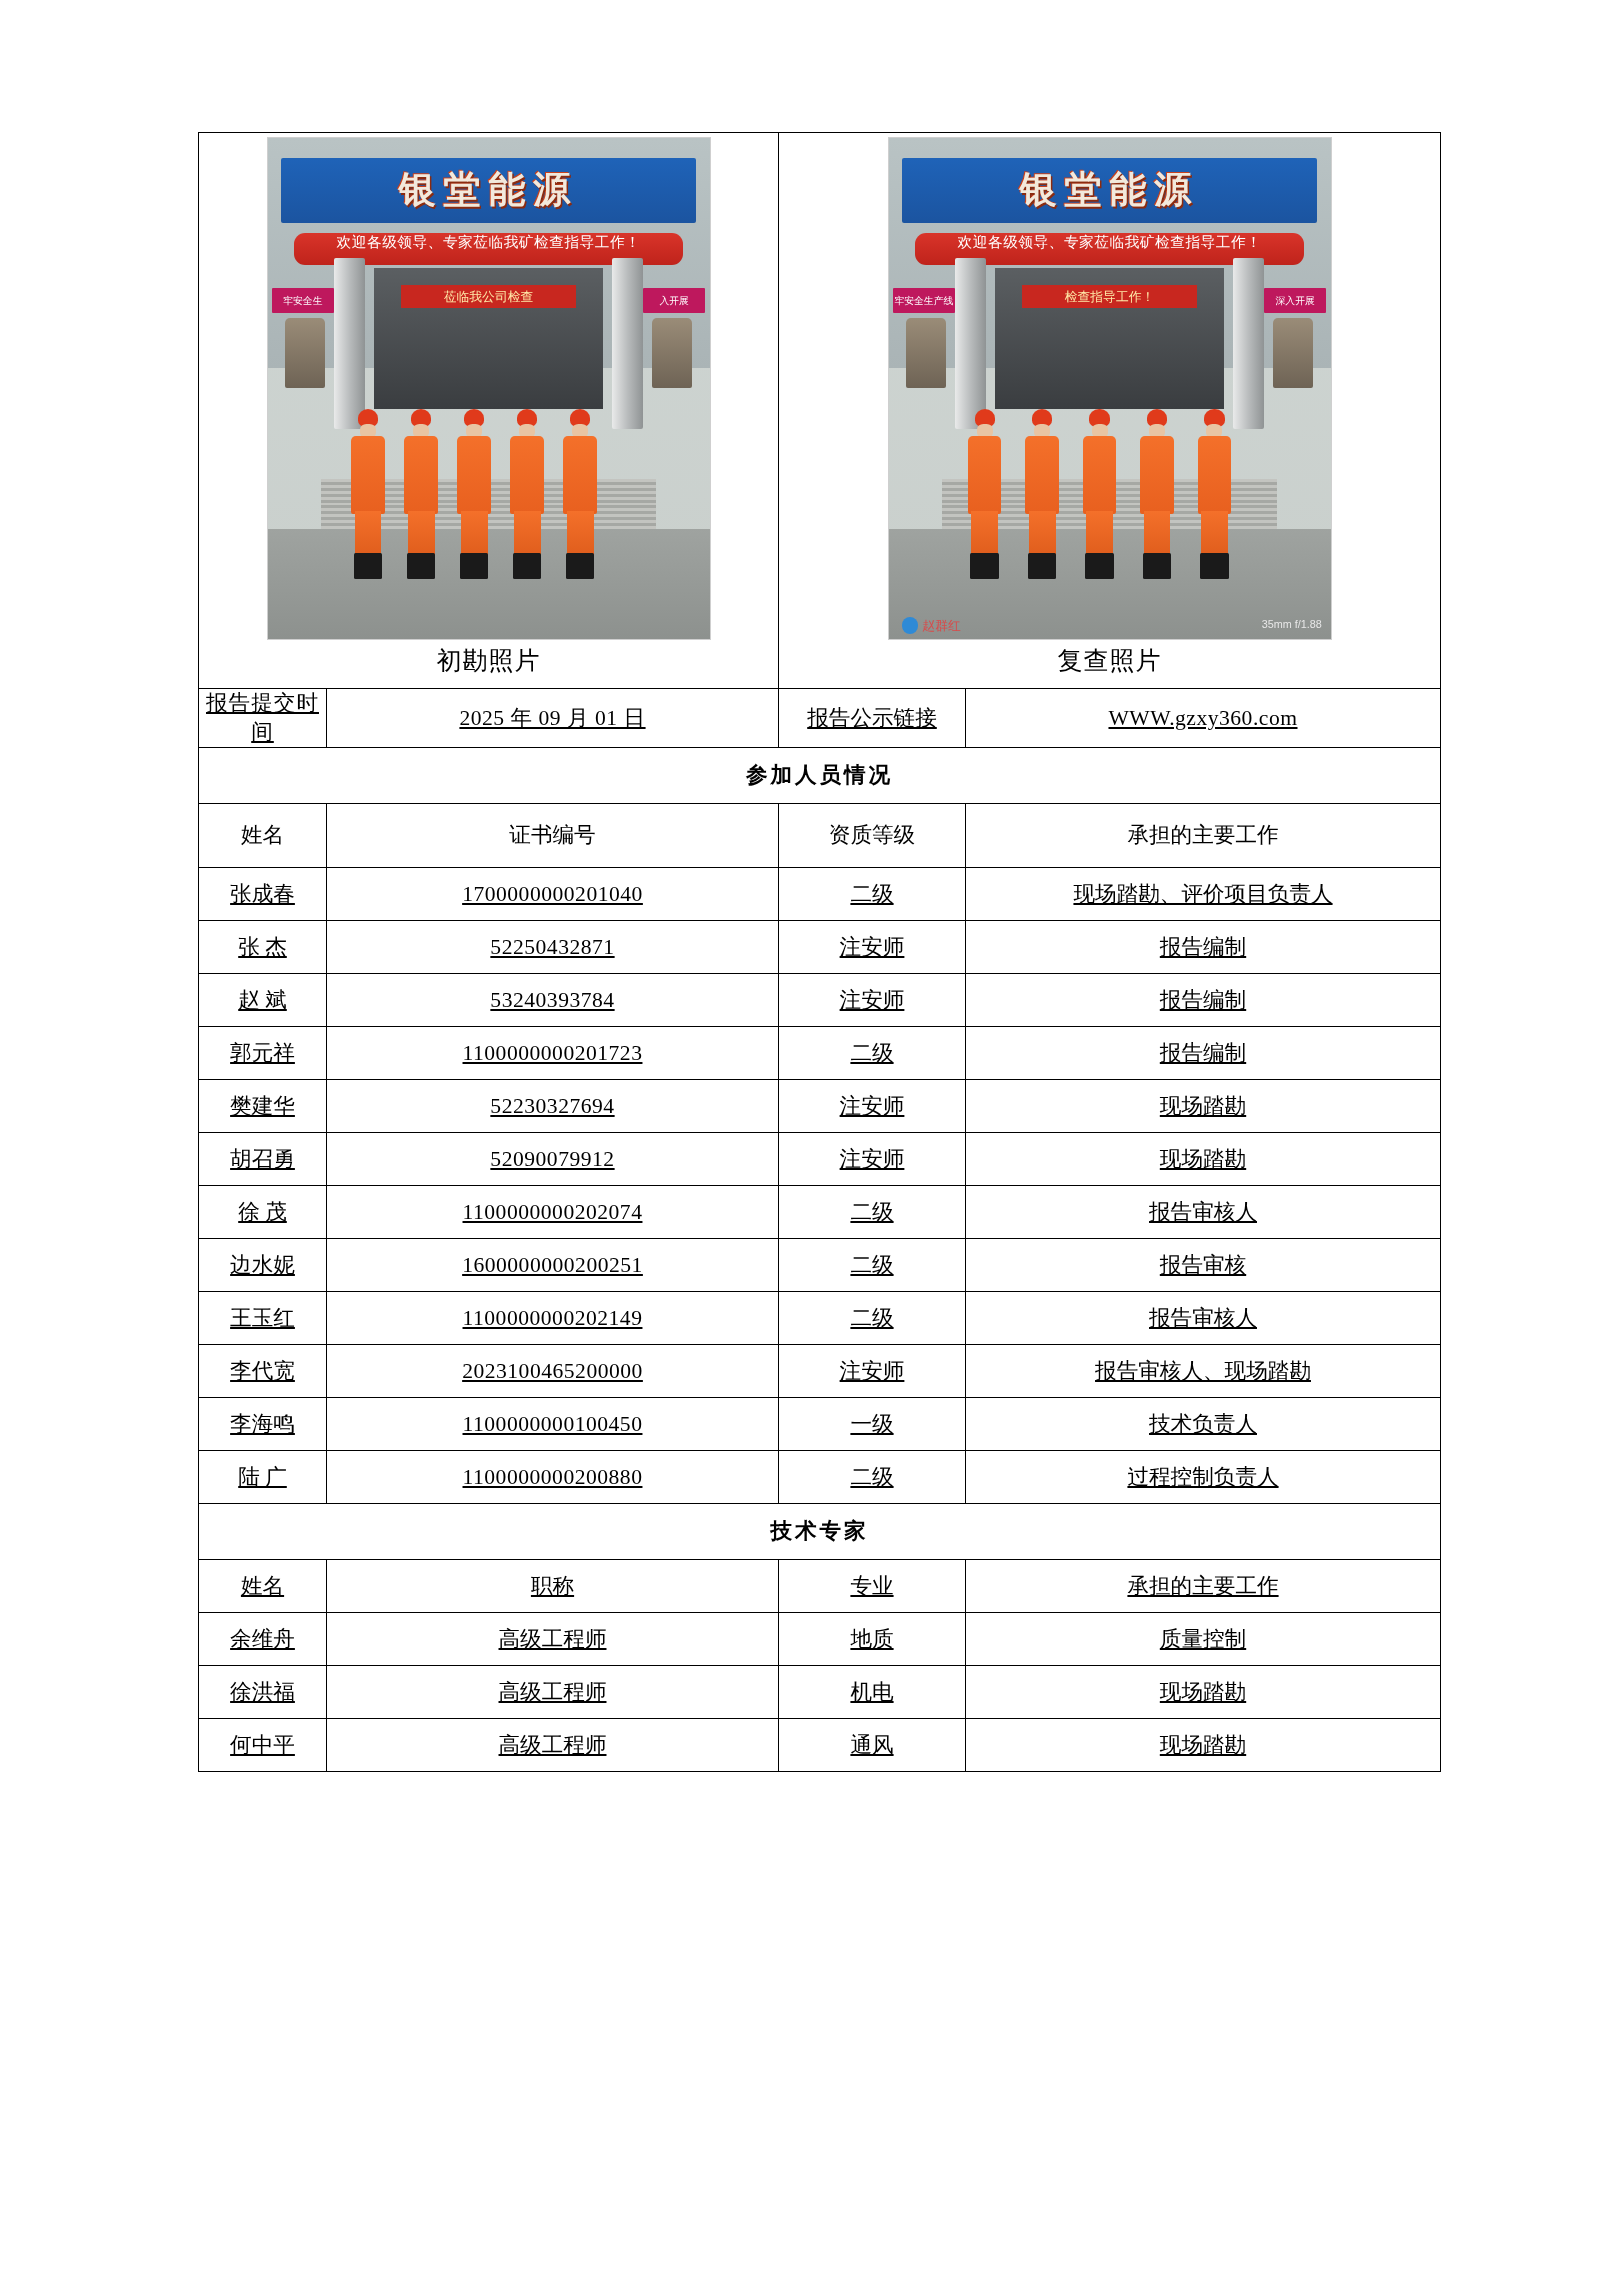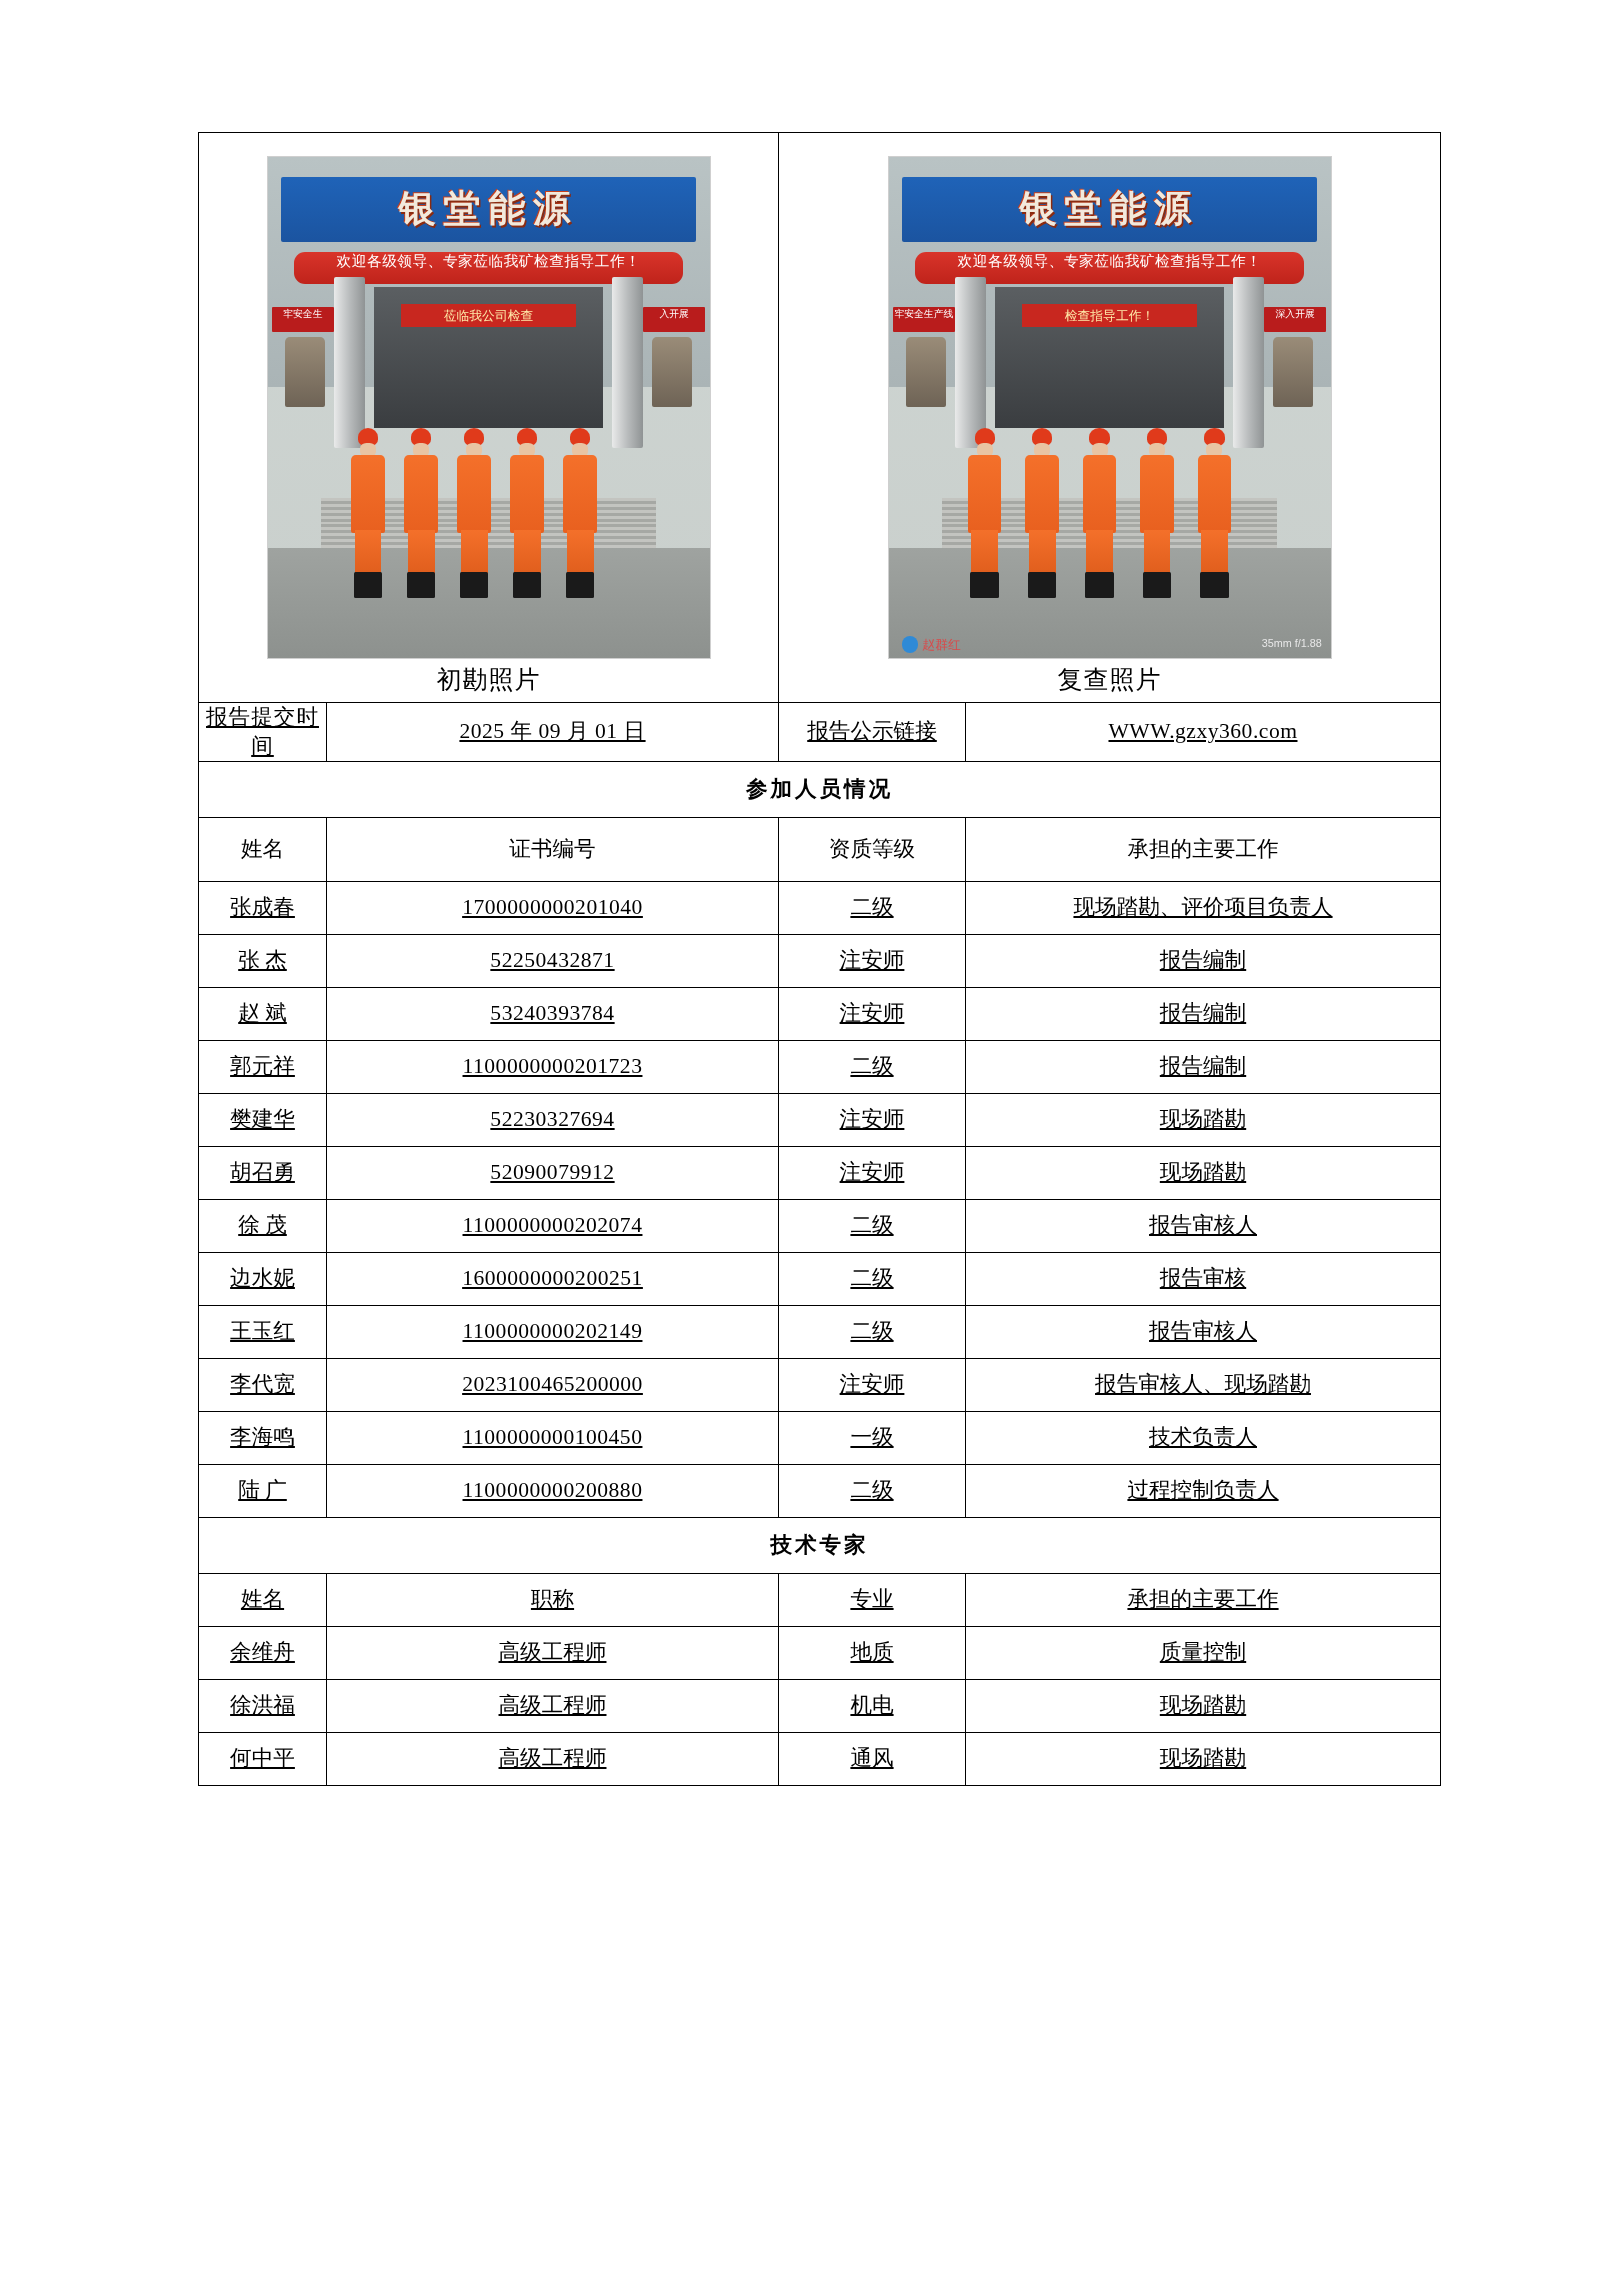--- a/index.html
+++ b/index.html
@@ -47,21 +47,21 @@
     width: 100%;
     height: 100%;
     display: flex;
     flex-direction: column;
     align-items: center;
     justify-content: flex-start;
   }
   .photo-box {
     position: relative;
     overflow: hidden;
-    margin-top: 23px;
+    margin-top: 4px;
     border: 0.5px solid #cfcfcf;
     text-decoration: underline;
   }
   .photo-left { width: 442px; height: 501px; }
   .photo-right { width: 442px; height: 501px; }
   .caption {
     font-size: 25px;
     letter-spacing: 1px;
     padding: 3.9px 0 4.9px 0;
   }
@@ -119,22 +119,22 @@
   }
   .ph-pillar {
     position:absolute; top:24%; width:7%; height:34%;
     background: linear-gradient(90deg,#e9eaea,#b9bcbd,#8f9394);
     border-radius: 2px;
   }
   .ph-pillar.l { left: 15%; }
   .ph-pillar.r { right: 15%; }
   .ph-side-sign {
     position:absolute; top:30%; width:14%; height:5%;
-    background:#b91c1c; border-radius:1px;
-    display:flex; align-items:flex-start; justify-content:center;
+    background:#be185d; border-radius:1px;
+    display:flex; align-items:center; justify-content:center;
   }
   .ph-side-sign span { color:#fff; font-size:9.8px; font-family:"Liberation Sans",sans-serif; white-space:nowrap;}
   .ph-side-sign.l { left: 1%; }
   .ph-side-sign.r { right: 1%; }
   .ph-lion {
     position:absolute; top:36%; width:9%; height:14%;
     background: linear-gradient(#9a8c78,#6e6355);
     border-radius: 4.9px 4.9px 2px 2px;
   }
   .ph-lion.l { left:4%; }

